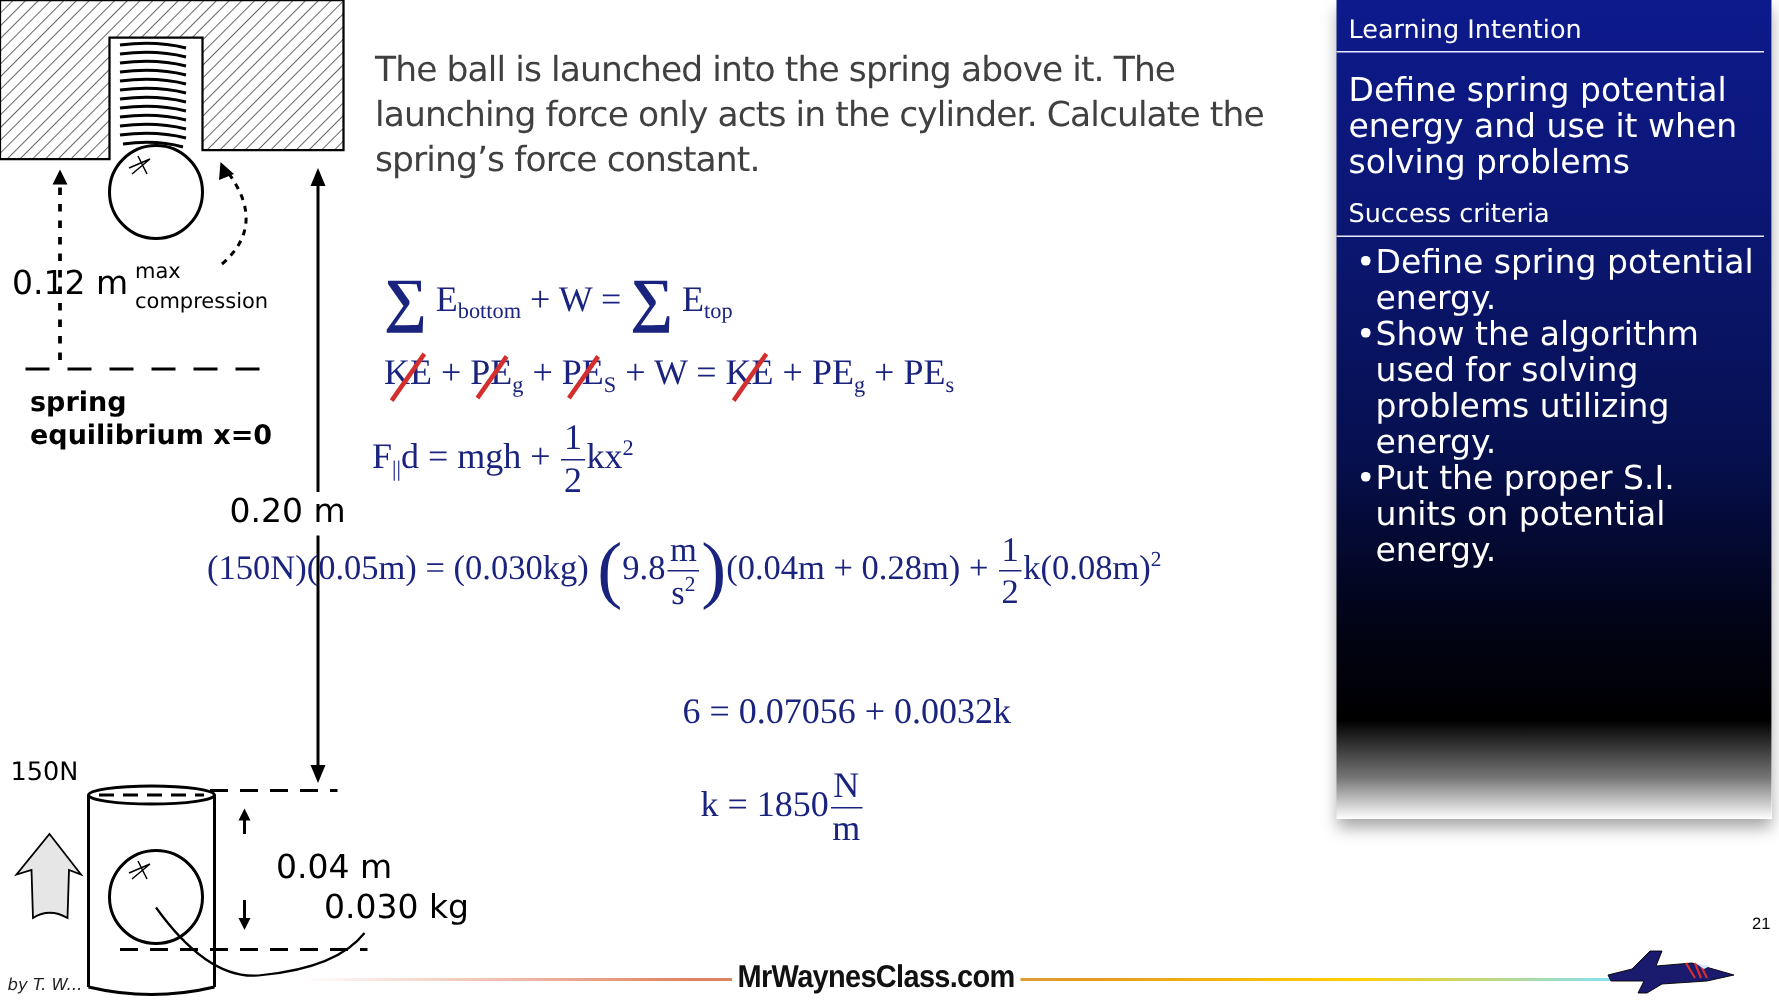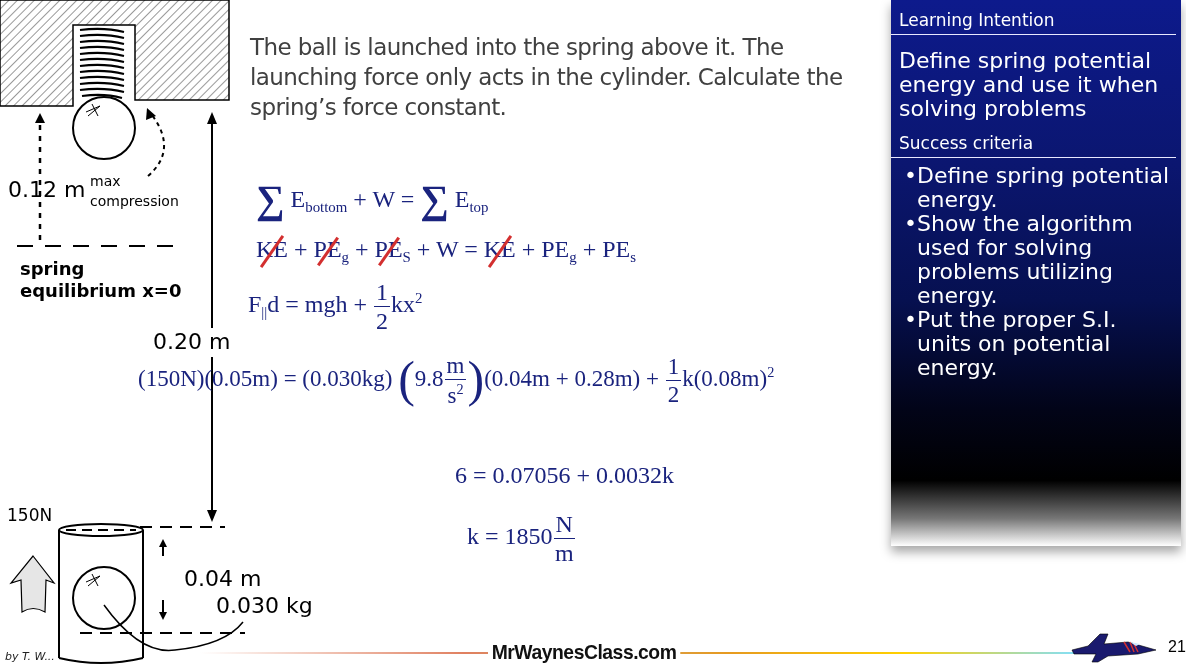--- a/index.html
+++ b/index.html
@@ -171,13 +171,13 @@
   </div>
 </div>
 
 <div class="abs footer-line"></div>
 <div class="abs brand">MrWaynesClass.com</div>
 <svg class="abs" style="left:1068px;top:632px" width="90" height="32">
   <path d="M4,18 L20,14 L32,2 L40,2 L36,12 L60,10 L74,14 L88,18 L70,22 L40,24 L30,30 L24,30 L28,22 L6,22 Z" fill="#1a1a6e" stroke="#000" stroke-width="0.6"></path>
   <path d="M56,10 L62,20 M62,10 L66,20 M66,12 L70,20" stroke="#d32f2f" stroke-width="1.5"></path>
   <path d="M62,10 L72,12 L68,14 Z" fill="#cfe8ff"></path>
 </svg>
-<div class="abs" style="left:1168px;top:638px;font-size:16px;font-family:'Liberation Sans',sans-serif;color:#000;">21</div>
+<div class="abs" style="left:1168px;top:610px;font-size:11px;font-family:'Liberation Sans',sans-serif;color:#000;">21</div>
 
 </body></html>

